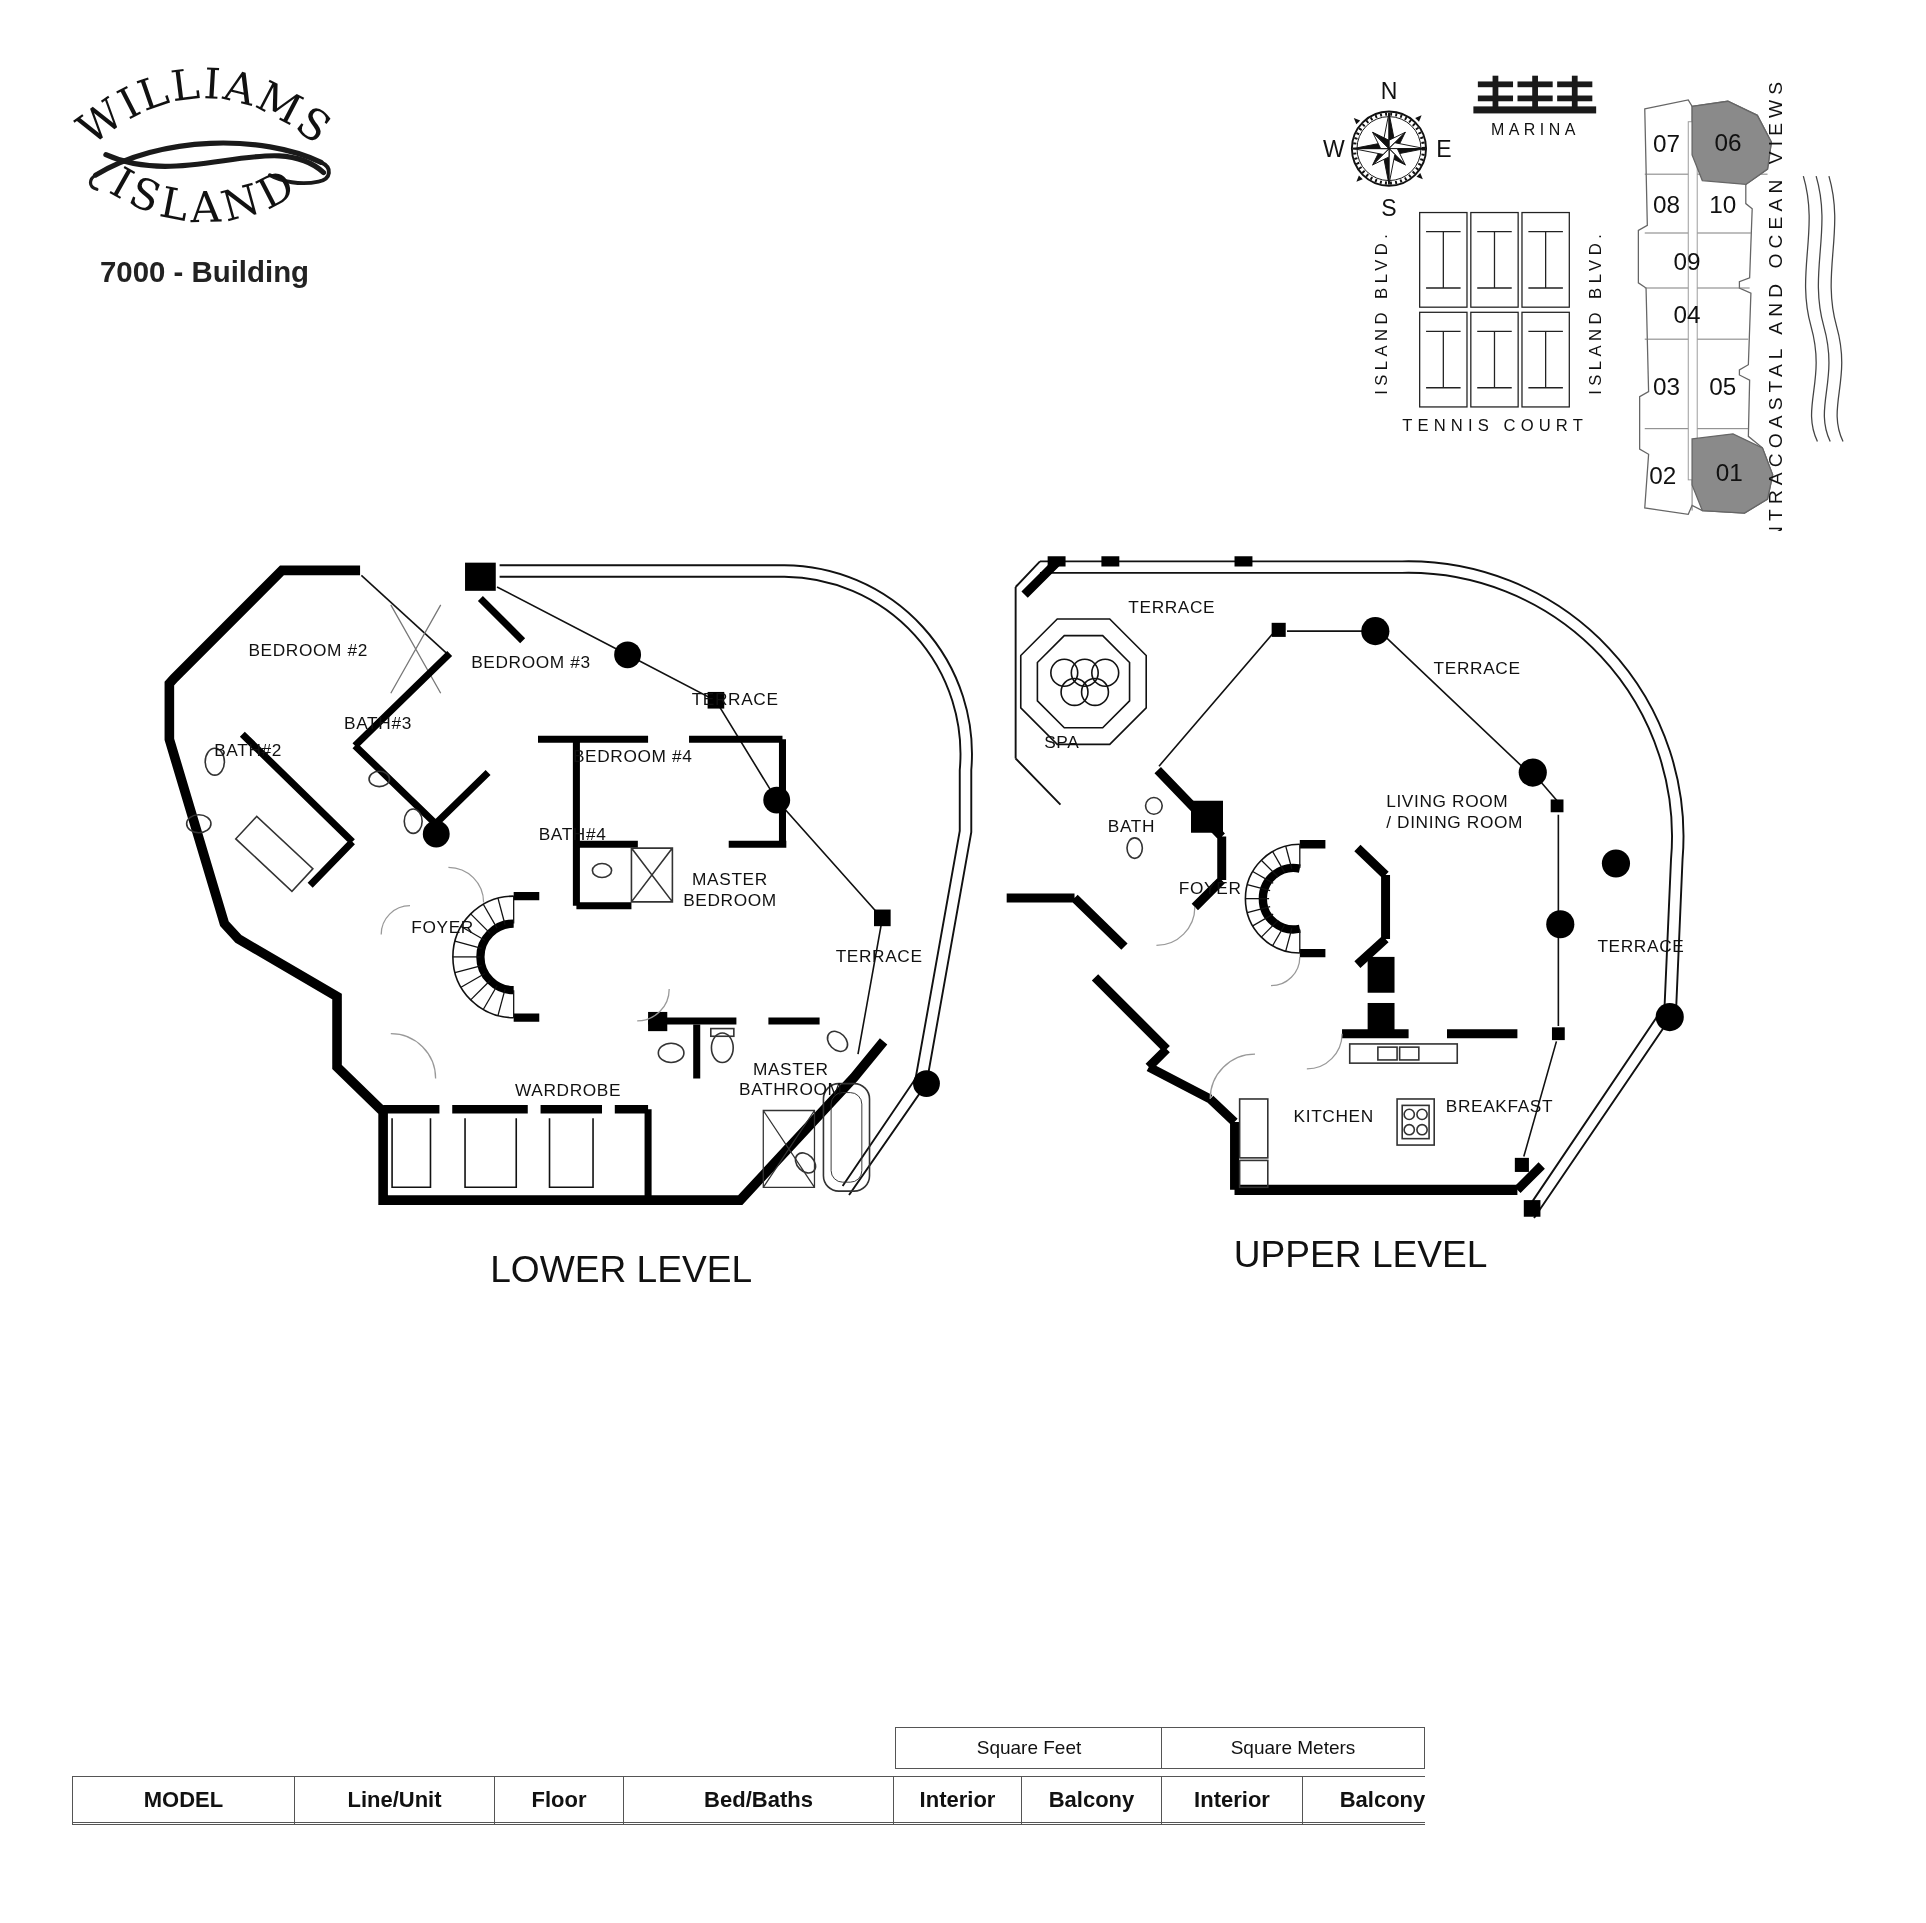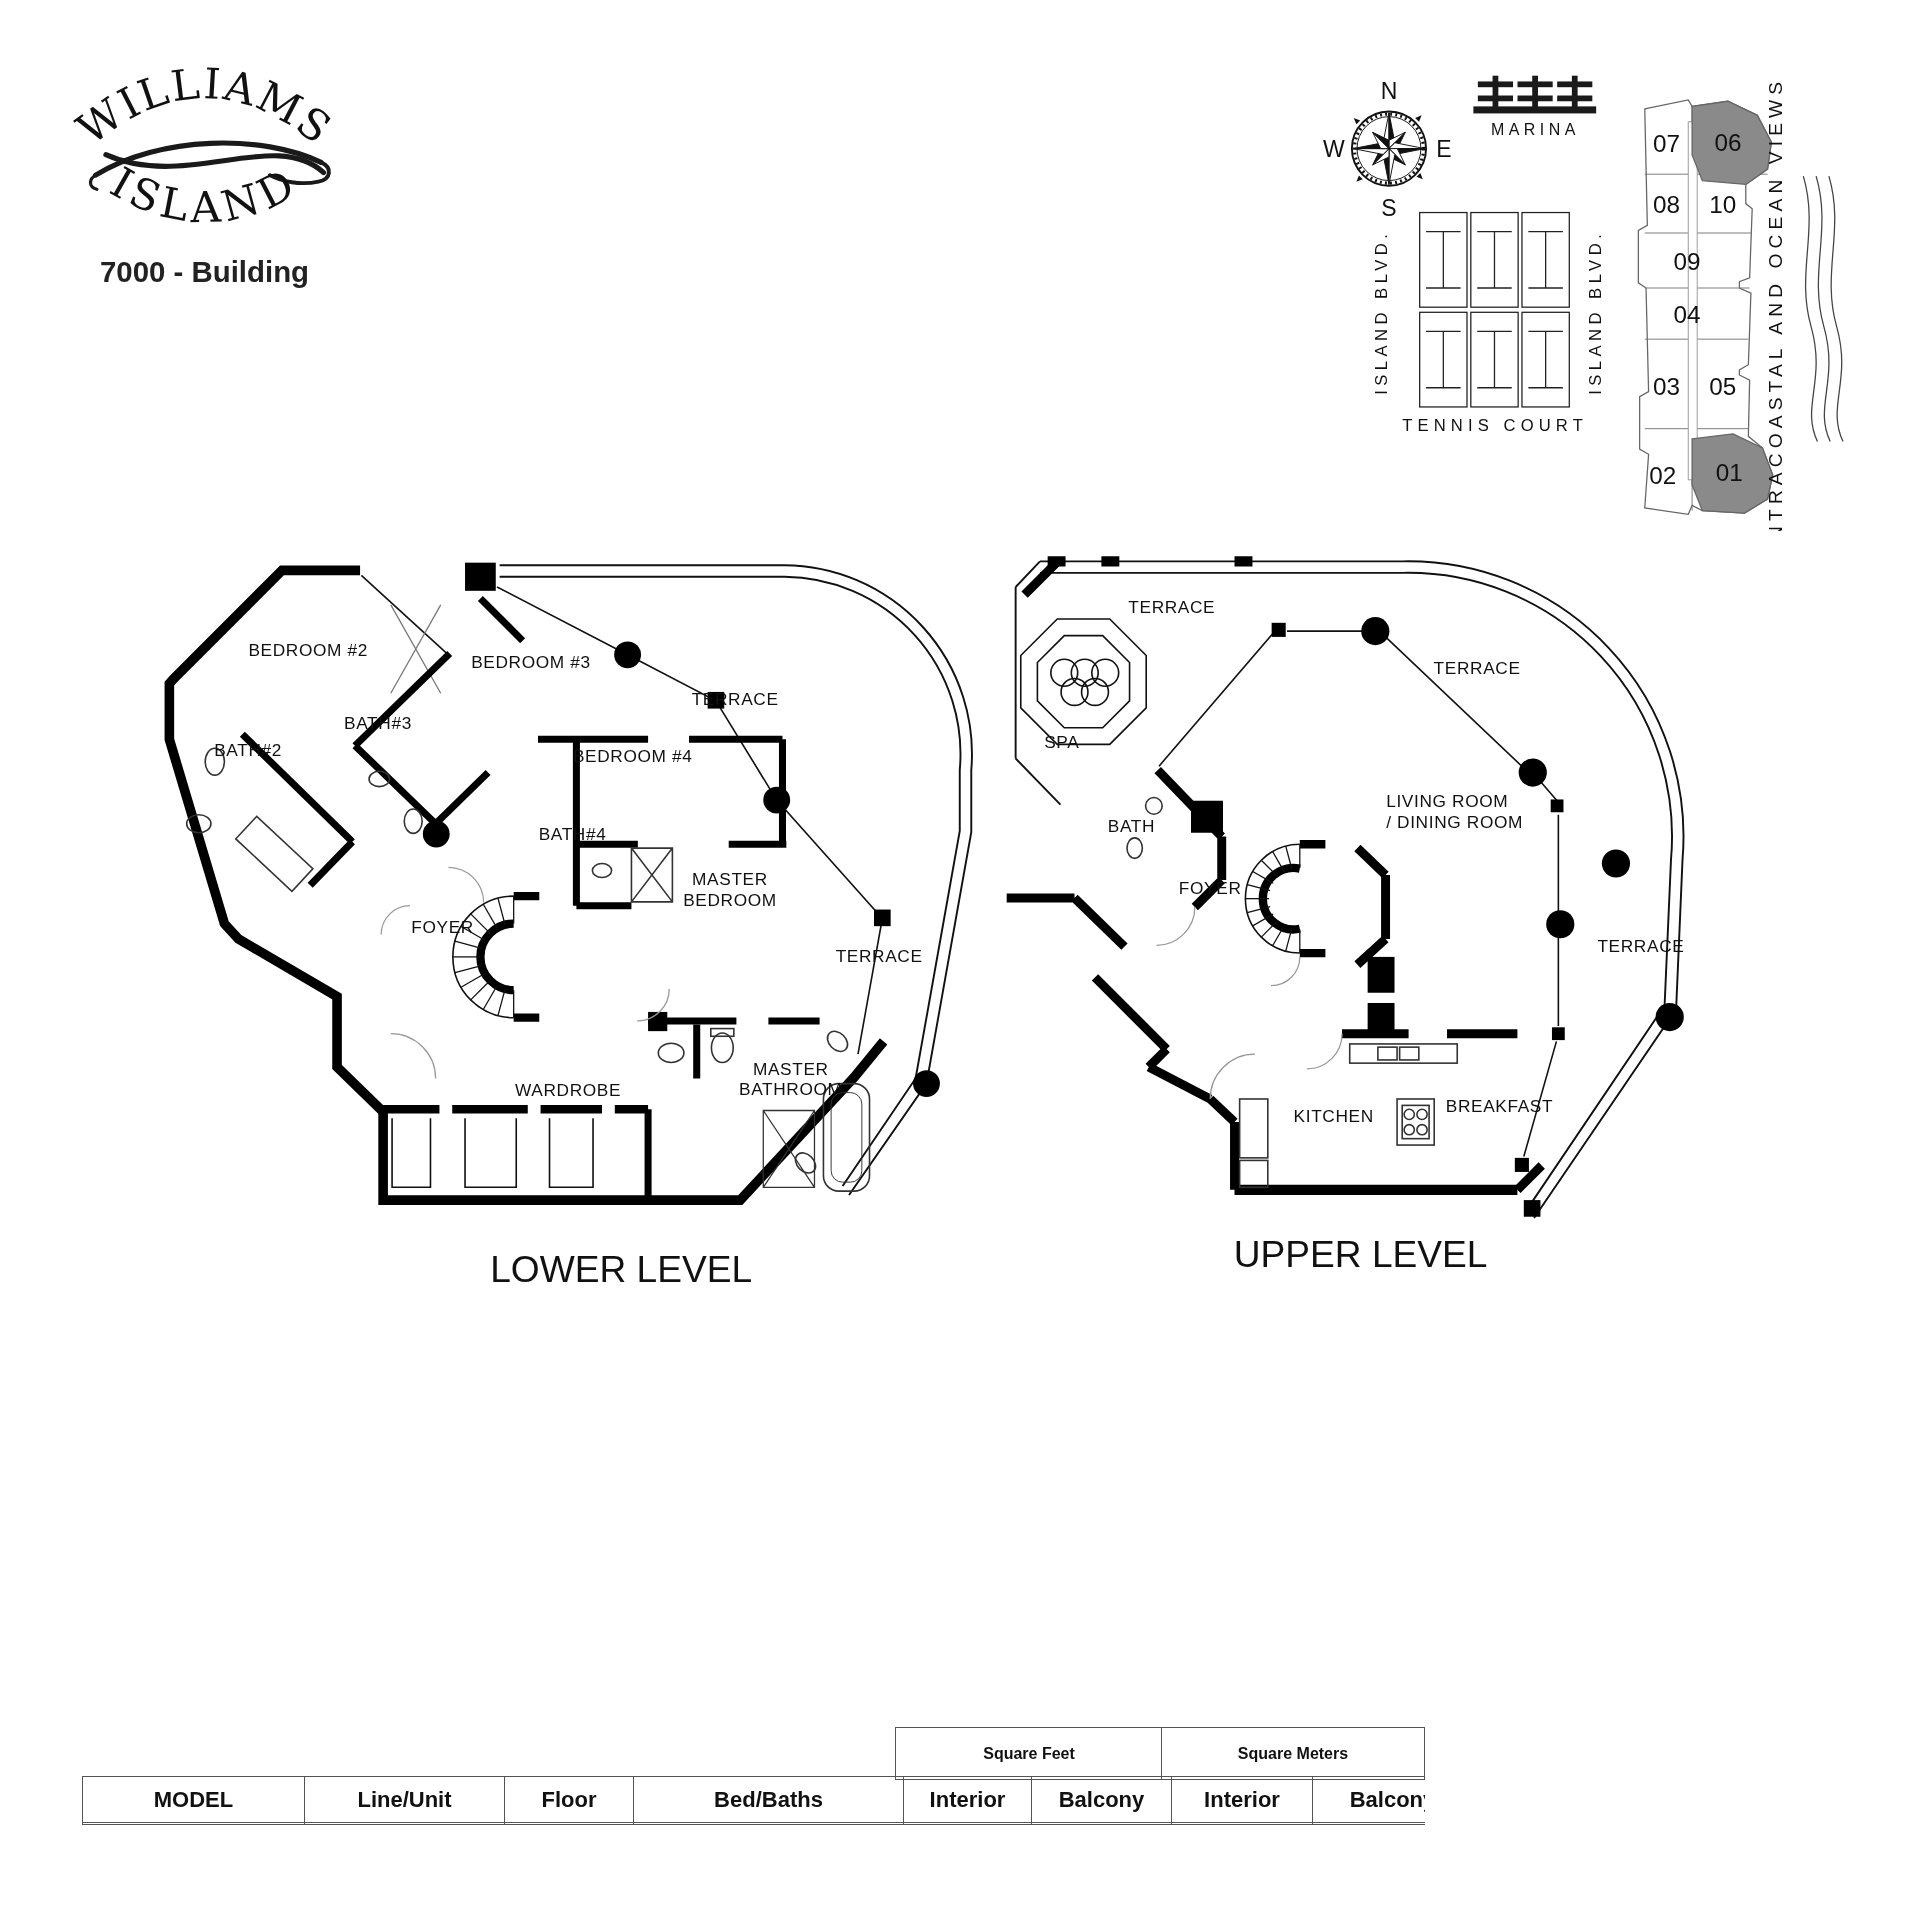--- a/index.html
+++ b/index.html
@@ -4,23 +4,23 @@
 <style>
   html,body{margin:0;padding:0;background:#fff;}
   .page{position:relative;width:1926px;height:1924px;background:#ffffff;overflow:hidden;
         font-family:"Liberation Sans",sans-serif;color:#111;}
   .abs{position:absolute;}
   svg text{font-family:"Liberation Sans",sans-serif;fill:#111;}
   svg .serif{font-family:"DejaVu Serif",serif;}
   .subtitle{position:absolute;font-size:29.4px;color:#222;letter-spacing:0px;font-weight:bold;}
   
   .tbl-clip{position:absolute;left:72px;top:1727px;width:1353px;height:154px;overflow:hidden;}
-  .grpbox{position:absolute;top:0;height:53px;border:1.3px solid #555;box-sizing:border-box;
-          display:flex;align-items:center;justify-content:center;font-weight:bold;font-size:16px;background:#fff;}
-  .trow{position:absolute;left:10px;display:flex;box-sizing:border-box;}
+  .grpbox{position:absolute;top:0;height:42px;border:1.3px solid #555;box-sizing:border-box;
+          display:flex;align-items:center;justify-content:center;font-weight:normal;font-size:19px;background:#fff;}
+  .trow{position:absolute;left:0;display:flex;box-sizing:border-box;}
   .tcell{box-sizing:border-box;border-right:1.3px solid #555;border-top:1.3px solid #555;
          display:flex;align-items:center;justify-content:center;font-size:22px;background:transparent;}
   .tcell.first{border-left:1.3px solid #555;}
   .hrow .tcell{font-weight:bold;border-bottom:3.2px double #555;height:49px;}
   .drow .tcell{font-size:23px;border-top:none;border-bottom:1.3px solid #555;height:51px;}
 </style>
 </head>
 <body>
 
 <div class="page">

